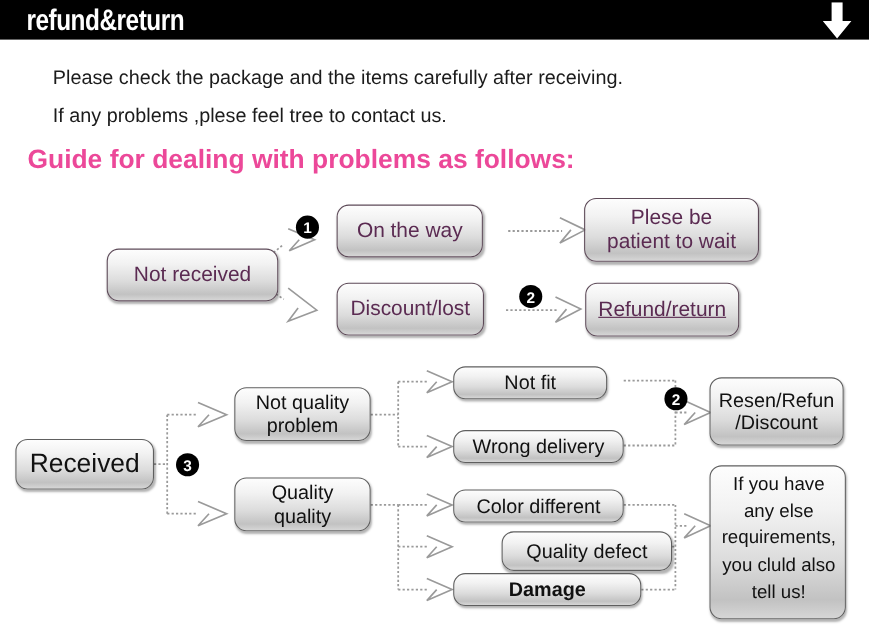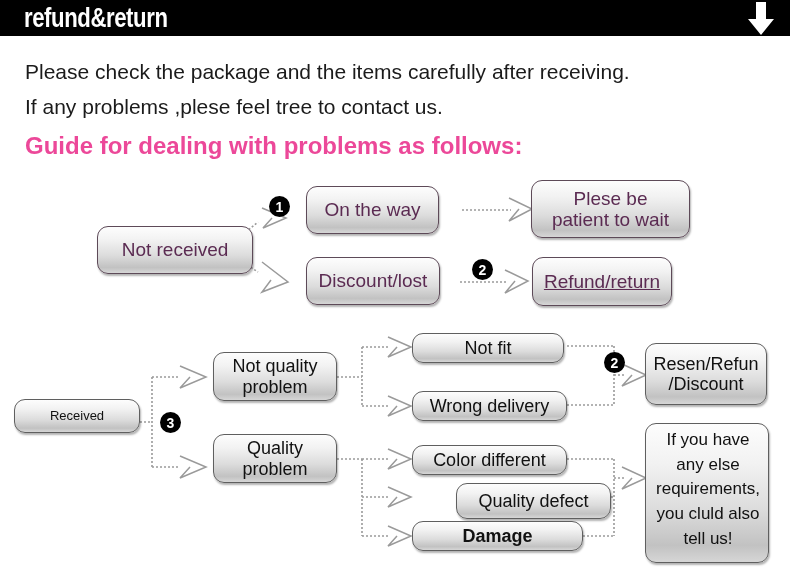--- a/index.html
+++ b/index.html
@@ -44,22 +44,23 @@
     left: 746px;
     top: 2px;
     width: 30px;
     height: 34px;
   }
 
   
   .intro-line {
     position: absolute;
     color: #1b1b1b;
-    font-size: 21px;
+    font-size: 18px;
     white-space: nowrap;
+    margin-left: 23px;
   }
   #intro-line-1 { left: 25px; top: 60px; }
   #intro-line-2 { left: 25px; top: 95px; }
   #guide-heading {
     position: absolute;
     left: 25px;
     top: 132px;
     color: #ec4899;
     font-size: 24px;
     font-weight: bold;
@@ -210,31 +211,31 @@
 
   <div class="node purple" style="left:306px; top:257px; width:134px; height:48px; font-size:19px;">Discount/lost</div>
 
   <div class="node purple" style="left:531px; top:180px; width:159px; height:58px; font-size:19px;">Plese be
 patient to wait</div>
 
   <div class="marker" style="left:472px; top:259px;">2</div>
 
   <div class="node purple" style="left:532px; top:257px; width:140px; height:49px; font-size:19px;text-decoration:underline;">Refund/return</div>
 
-  <div class="node dark" style="left:14px; top:399px; width:126px; height:34px; font-size:13px;">Received</div>
+  <div class="node dark" style="left:14px; top:399px; width:126px; height:46px; font-size:24px;">Received</div>
 
   <div class="marker" style="left:160px; top:412px;">3</div>
 
   <div class="node dark" style="left:213px; top:352px; width:124px; height:49px; font-size:18px;">Not quality
 problem</div>
 
   <div class="node dark" style="left:213px; top:434px; width:124px; height:49px; font-size:18px;">Quality
-problem</div>
-
-  <div class="node dark" style="left:412px; top:333px; width:152px; height:30px; font-size:18px;">Not fit</div>
+quality</div>
+
+  <div class="node dark" style="left:412px; top:333px; width:140px; height:30px; font-size:18px;">Not fit</div>
 
   <div class="node dark" style="left:412px; top:391px; width:155px; height:30px; font-size:18px;">Wrong delivery</div>
 
   <div class="node dark" style="left:412px; top:445px; width:155px; height:30px; font-size:18px;">Color different</div>
 
   <div class="node dark" style="left:412px; top:483px; width:155px; height:36px; font-size:18px;margin-left:44px;">Quality defect</div>
 
   <div class="node dark" style="left:412px; top:521px; width:171px; height:30px; font-size:18px;font-weight:bold;">Damage</div>
 
   <div class="marker" style="left:604px; top:352px;">2</div>

